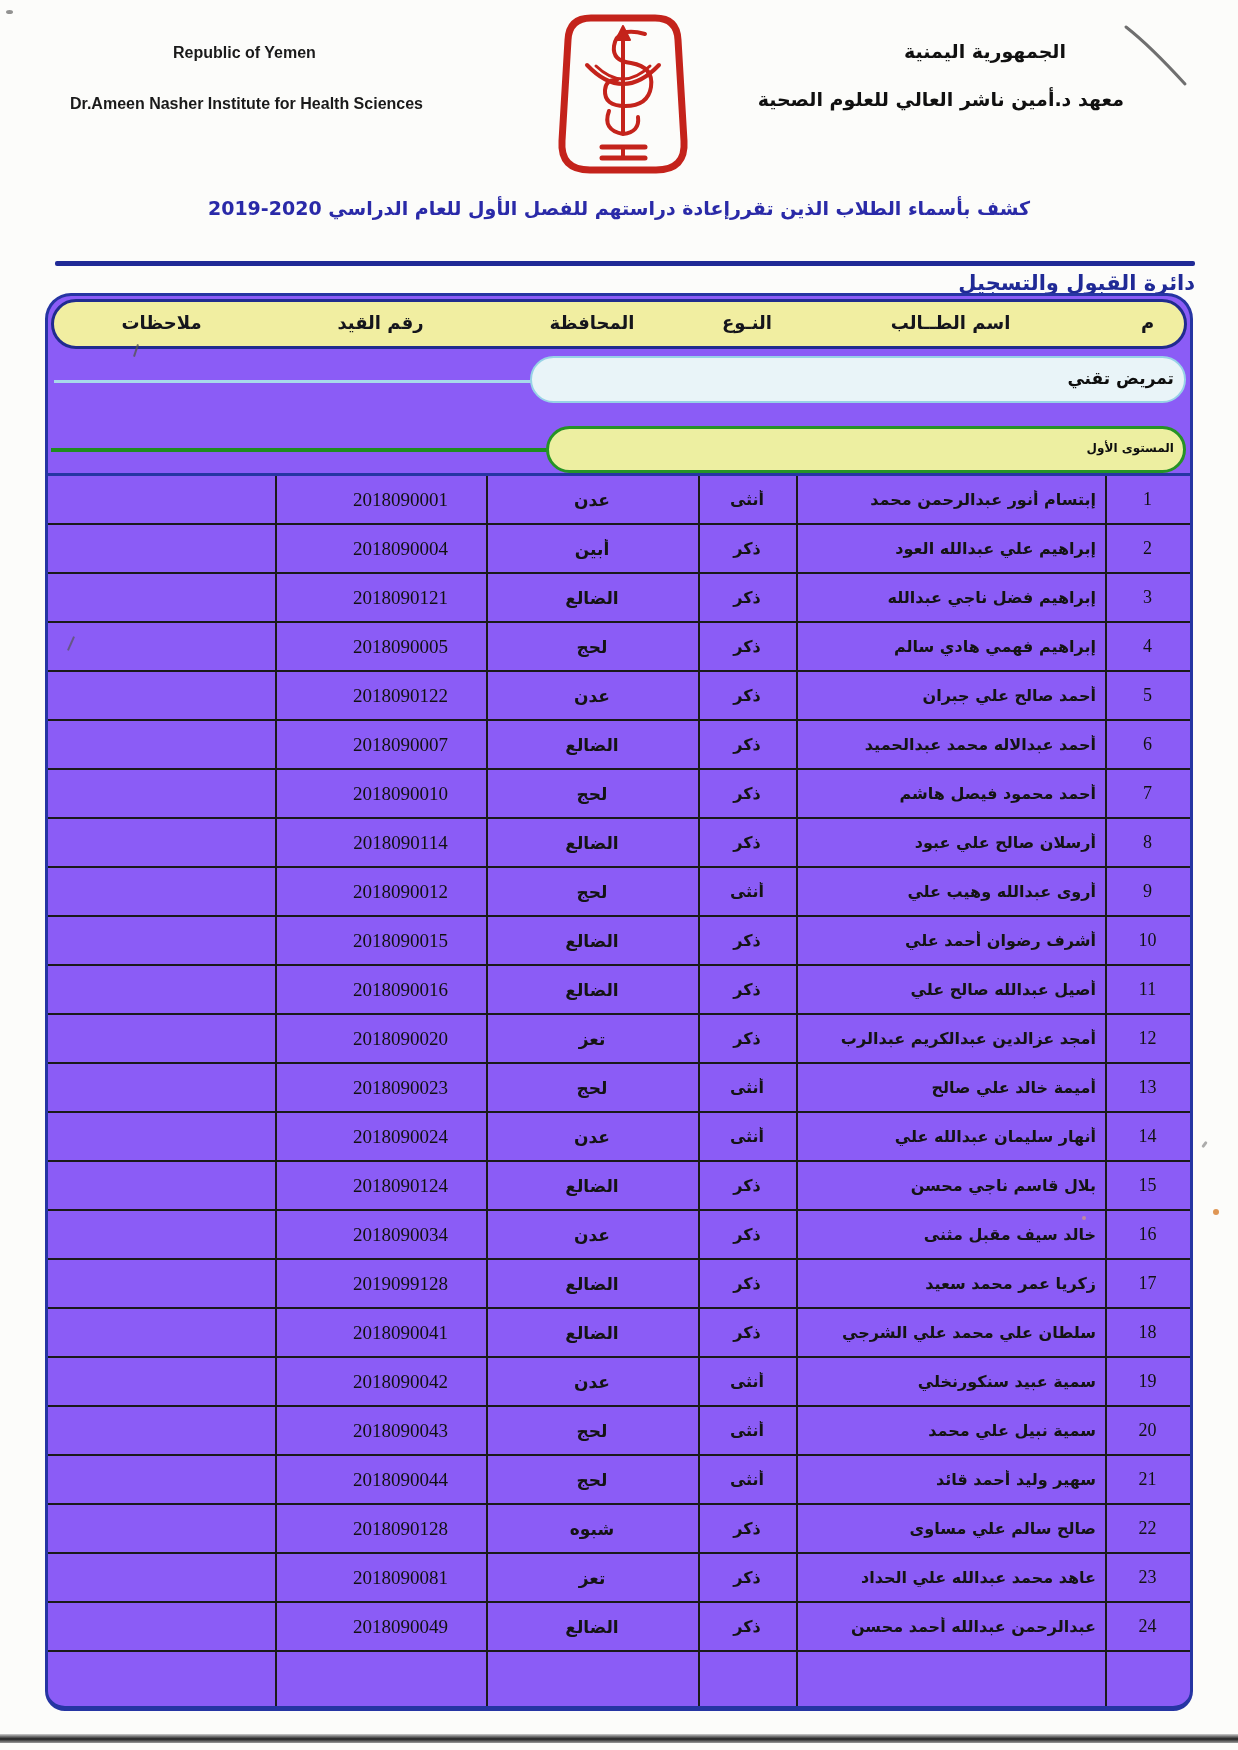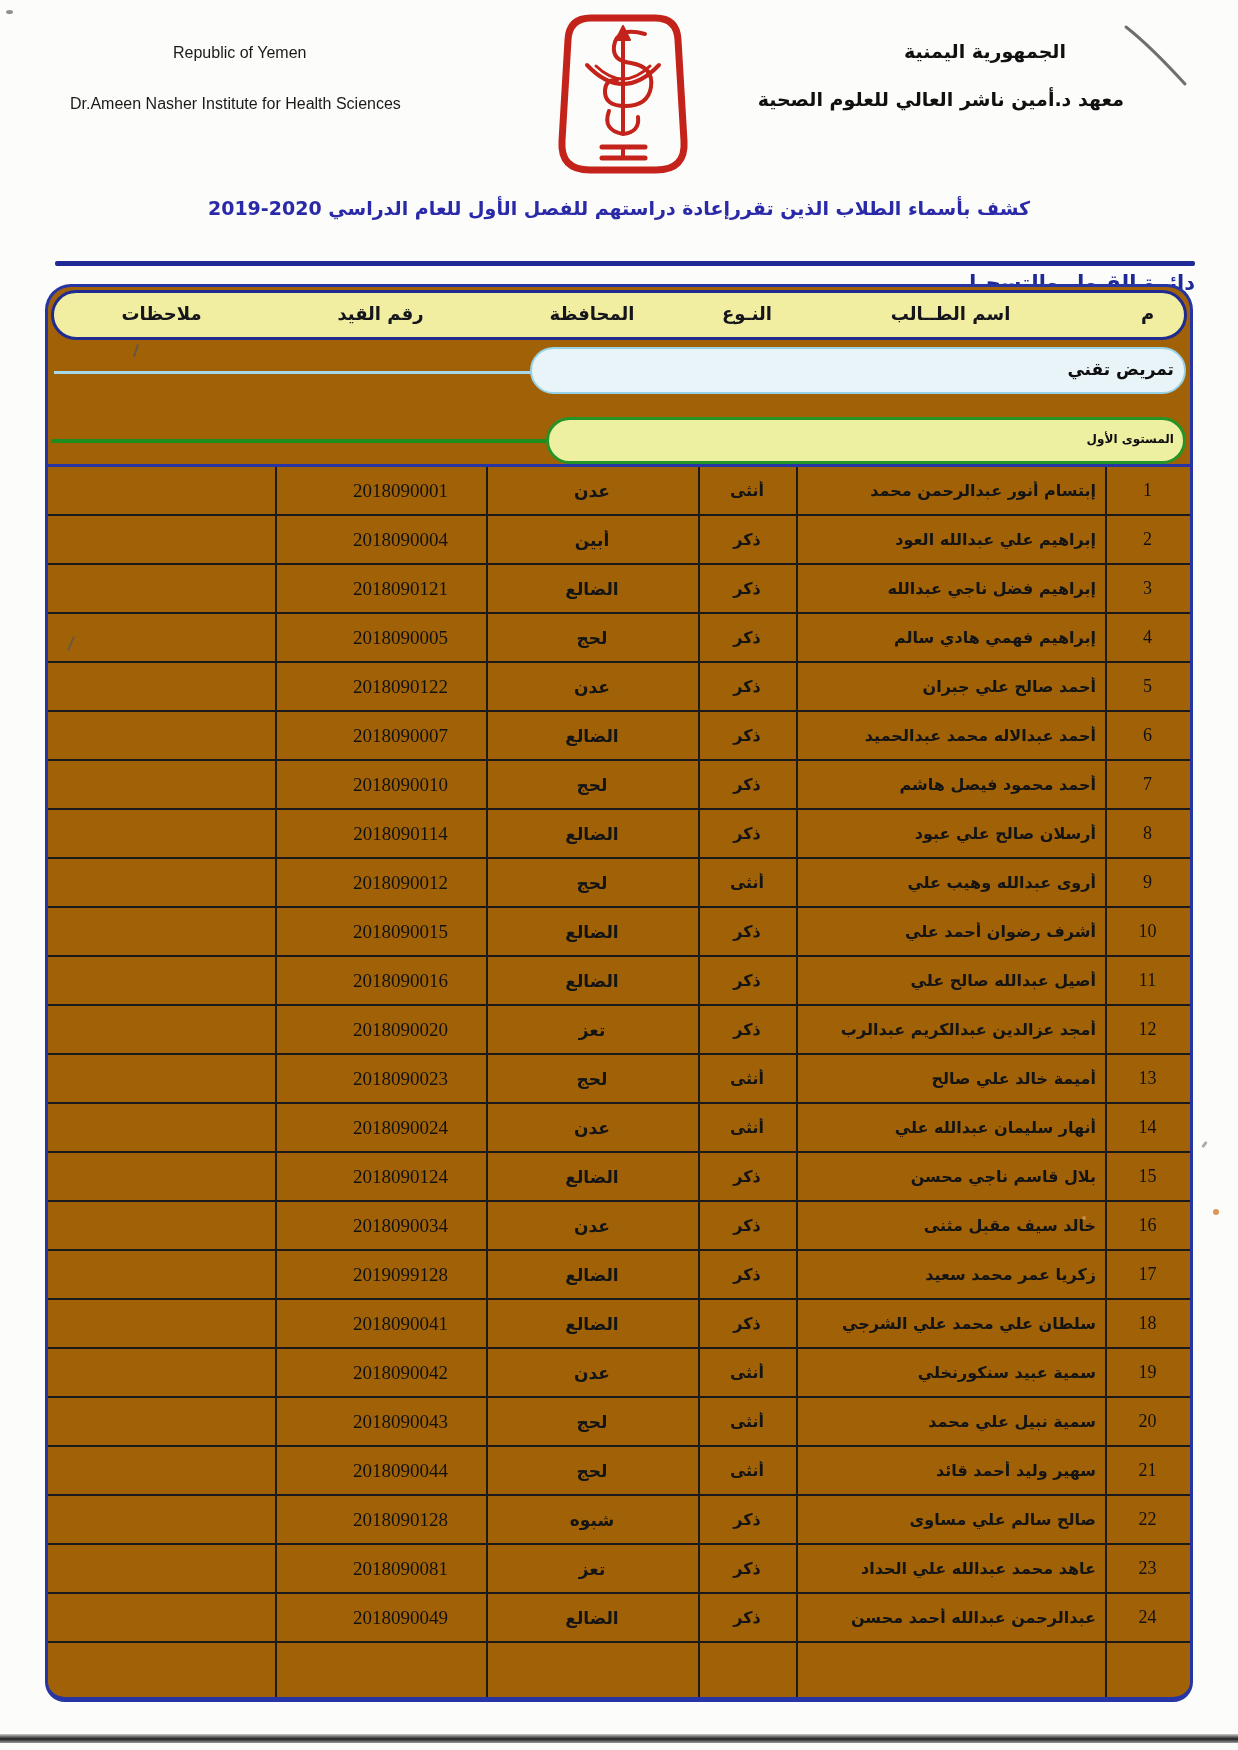--- a/index.html
+++ b/index.html
@@ -3,41 +3,41 @@
 <meta charset="utf-8">
 <style>
   * { margin:0; padding:0; box-sizing:border-box; }
   html,body { background:#e9e9e9; }
   .page {
     position:relative; width:1238px; height:1750px;
     background:#fcfcfa; overflow:hidden;
     font-family:"DejaVu Sans", sans-serif; color:#141414;
   }
   
-  .en-line { position:absolute; font-family:"Liberation Sans", sans-serif; font-weight:normal; font-size:16px; color:#1a1a1a; }
+  .en-line { position:absolute; font-family:"Liberation Sans", sans-serif; font-weight:bold; font-size:16px; color:#1a1a1a; }
   .en1 { left:173px; top:44px; }
   .en2 { left:70px;  top:95px; }
   .ar-line { position:absolute; direction:rtl; font-weight:bold; font-size:19px; color:#101010; }
   .ar1 { right:172px; top:40px; }
   .ar2 { right:114px; top:88px; }
   .logo { position:absolute; left:557px; top:13px; width:132px; height:162px; }
   .pen-mark { position:absolute; left:1122px; top:24px; width:68px; height:64px; }
   
   .doc-title {
     position:absolute; left:0; top:197px; width:100%; text-align:center;
     direction:rtl; font-weight:bold; font-size:19px; color:#2a2aa8;
     letter-spacing:0.2px;
   }
   .divider { position:absolute; left:55px; top:261px; width:1140px; height:5px; background:#202a96; border-radius:2px; }
   .dept { position:absolute; right:43px; top:271px; direction:rtl; font-weight:bold; font-size:21px; color:#202a96; }
   
   .tbl {
-    position:absolute; left:45px; top:284px; width:1148px; height:1418px;
+    position:absolute; left:45px; top:293px; width:1148px; height:1418px;
     border:3px solid #2635a3; border-bottom-width:5px;
-    border-radius:26px 26px 20px 20px; background:#a16207;
+    border-radius:26px 26px 20px 20px; background:#8b5cf6;
   }
   .hdr-pill {
     position:absolute; left:3px; top:3px; width:1136px; height:50px;
     background:#f1eea1; border:3px solid #202b8f; border-radius:26px;
   }
   .hcell {
     position:absolute; top:3px; height:50px; line-height:48px; text-align:center;
     direction:rtl; font-weight:bold; font-size:18px; color:#15151c; z-index:3;
   }
   .h-notes  { left:0;     width:227px; }

